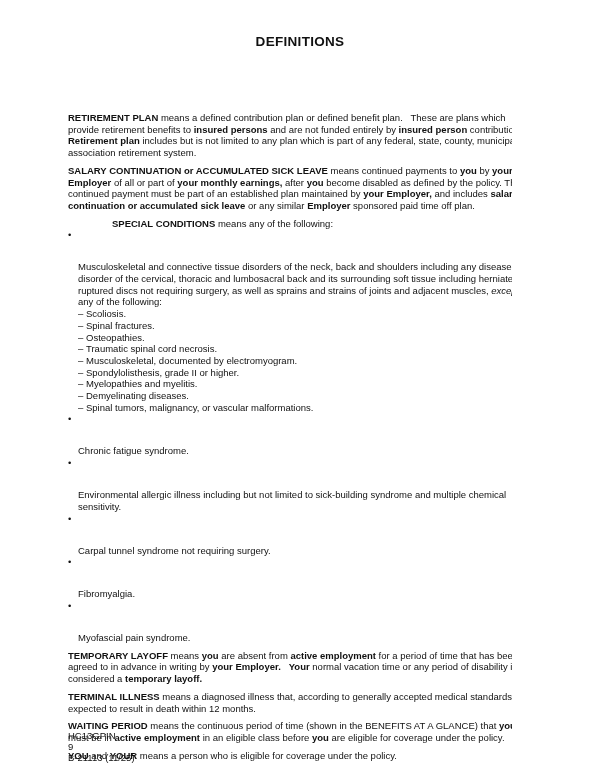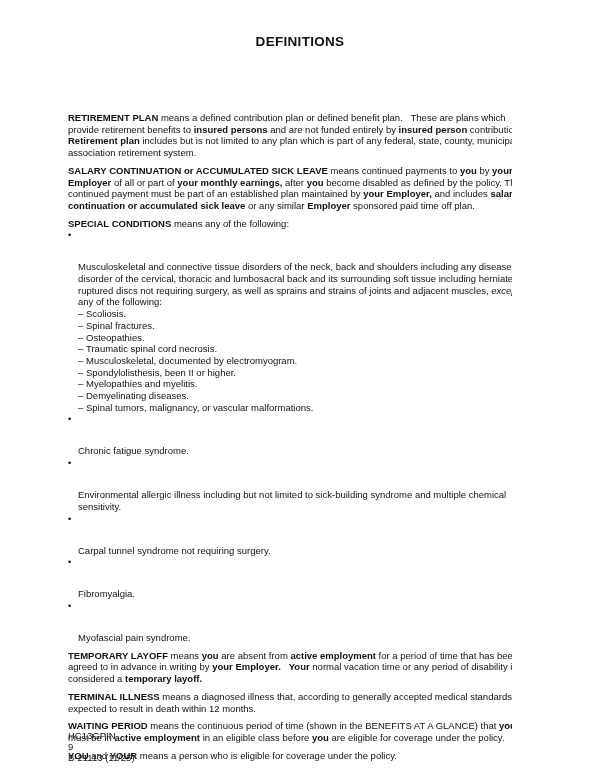--- a/index.html
+++ b/index.html
@@ -61,21 +61,21 @@
 
   <div class="title">DEFINITIONS</div>
 
   <div class="body">
 
     <p class="para"><b>RETIREMENT PLAN</b><span> means a defined contribution plan or defined benefit plan.   These are plans which provide retirement benefits to </span><b>insured persons</b><span> and are not funded entirely by </span><b>insured person</b><span> contributions.   </span><b>Retirement plan</b><span> includes but is not limited to any plan which is part of any federal, state, county, municipal or association retirement system.</span></p>
 
     <p class="para"><b>SALARY CONTINUATION or ACCUMULATED SICK LEAVE</b><span> means continued payments to </span><b>you</b><span> by </span><b>your Employer</b><span> of all or part of </span><b>your monthly earnings,</b><span> after </span><b>you</b><span> become disabled as defined by the policy. This continued payment must be part of an established plan maintained by </span><b>your Employer,</b><span> and includes </span><b>salary continuation or accumulated sick leave</b><span> or any similar </span><b>Employer</b><span> sponsored paid time off plan.</span></p>
 
 
-    <p class="para" style="margin-bottom:0;"><b>SPECIAL CONDITIONS</b><span> means any of the following:</span></p>
+    <p class="para" style="margin-bottom:0;margin-left:44px;"><b>SPECIAL CONDITIONS</b><span> means any of the following:</span></p>
 
     <div class="bullet-list">
 
       <div class="bullet-item">
         <span class="bullet-marker">•</span>
         <span class="bullet-text"><span>Musculoskeletal and connective tissue disorders of the neck, back and shoulders including any disease or disorder of the cervical, thoracic and lumbosacral back and its surrounding soft tissue including herniated or ruptured discs not requiring surgery, as well as sprains and strains of joints and adjacent muscles, </span><i>except</i><span> for any of the following:</span></span>
       </div>
 
       <div>
         <div class="dash-item">
@@ -93,21 +93,21 @@
         <div class="dash-item">
           <span class="dash-marker">–</span>
           <span class="dash-text">Traumatic spinal cord necrosis.</span>
         </div>
         <div class="dash-item">
           <span class="dash-marker">–</span>
           <span class="dash-text">Musculoskeletal, documented by electromyogram.</span>
         </div>
         <div class="dash-item">
           <span class="dash-marker">–</span>
-          <span class="dash-text">Spondylolisthesis, been II or higher.</span>
+          <span class="dash-text">Spondylolisthesis, grade II or higher.</span>
         </div>
         <div class="dash-item">
           <span class="dash-marker">–</span>
           <span class="dash-text">Myelopathies and myelitis.</span>
         </div>
         <div class="dash-item">
           <span class="dash-marker">–</span>
           <span class="dash-text">Demyelinating diseases.</span>
         </div>
         <div class="dash-item">

